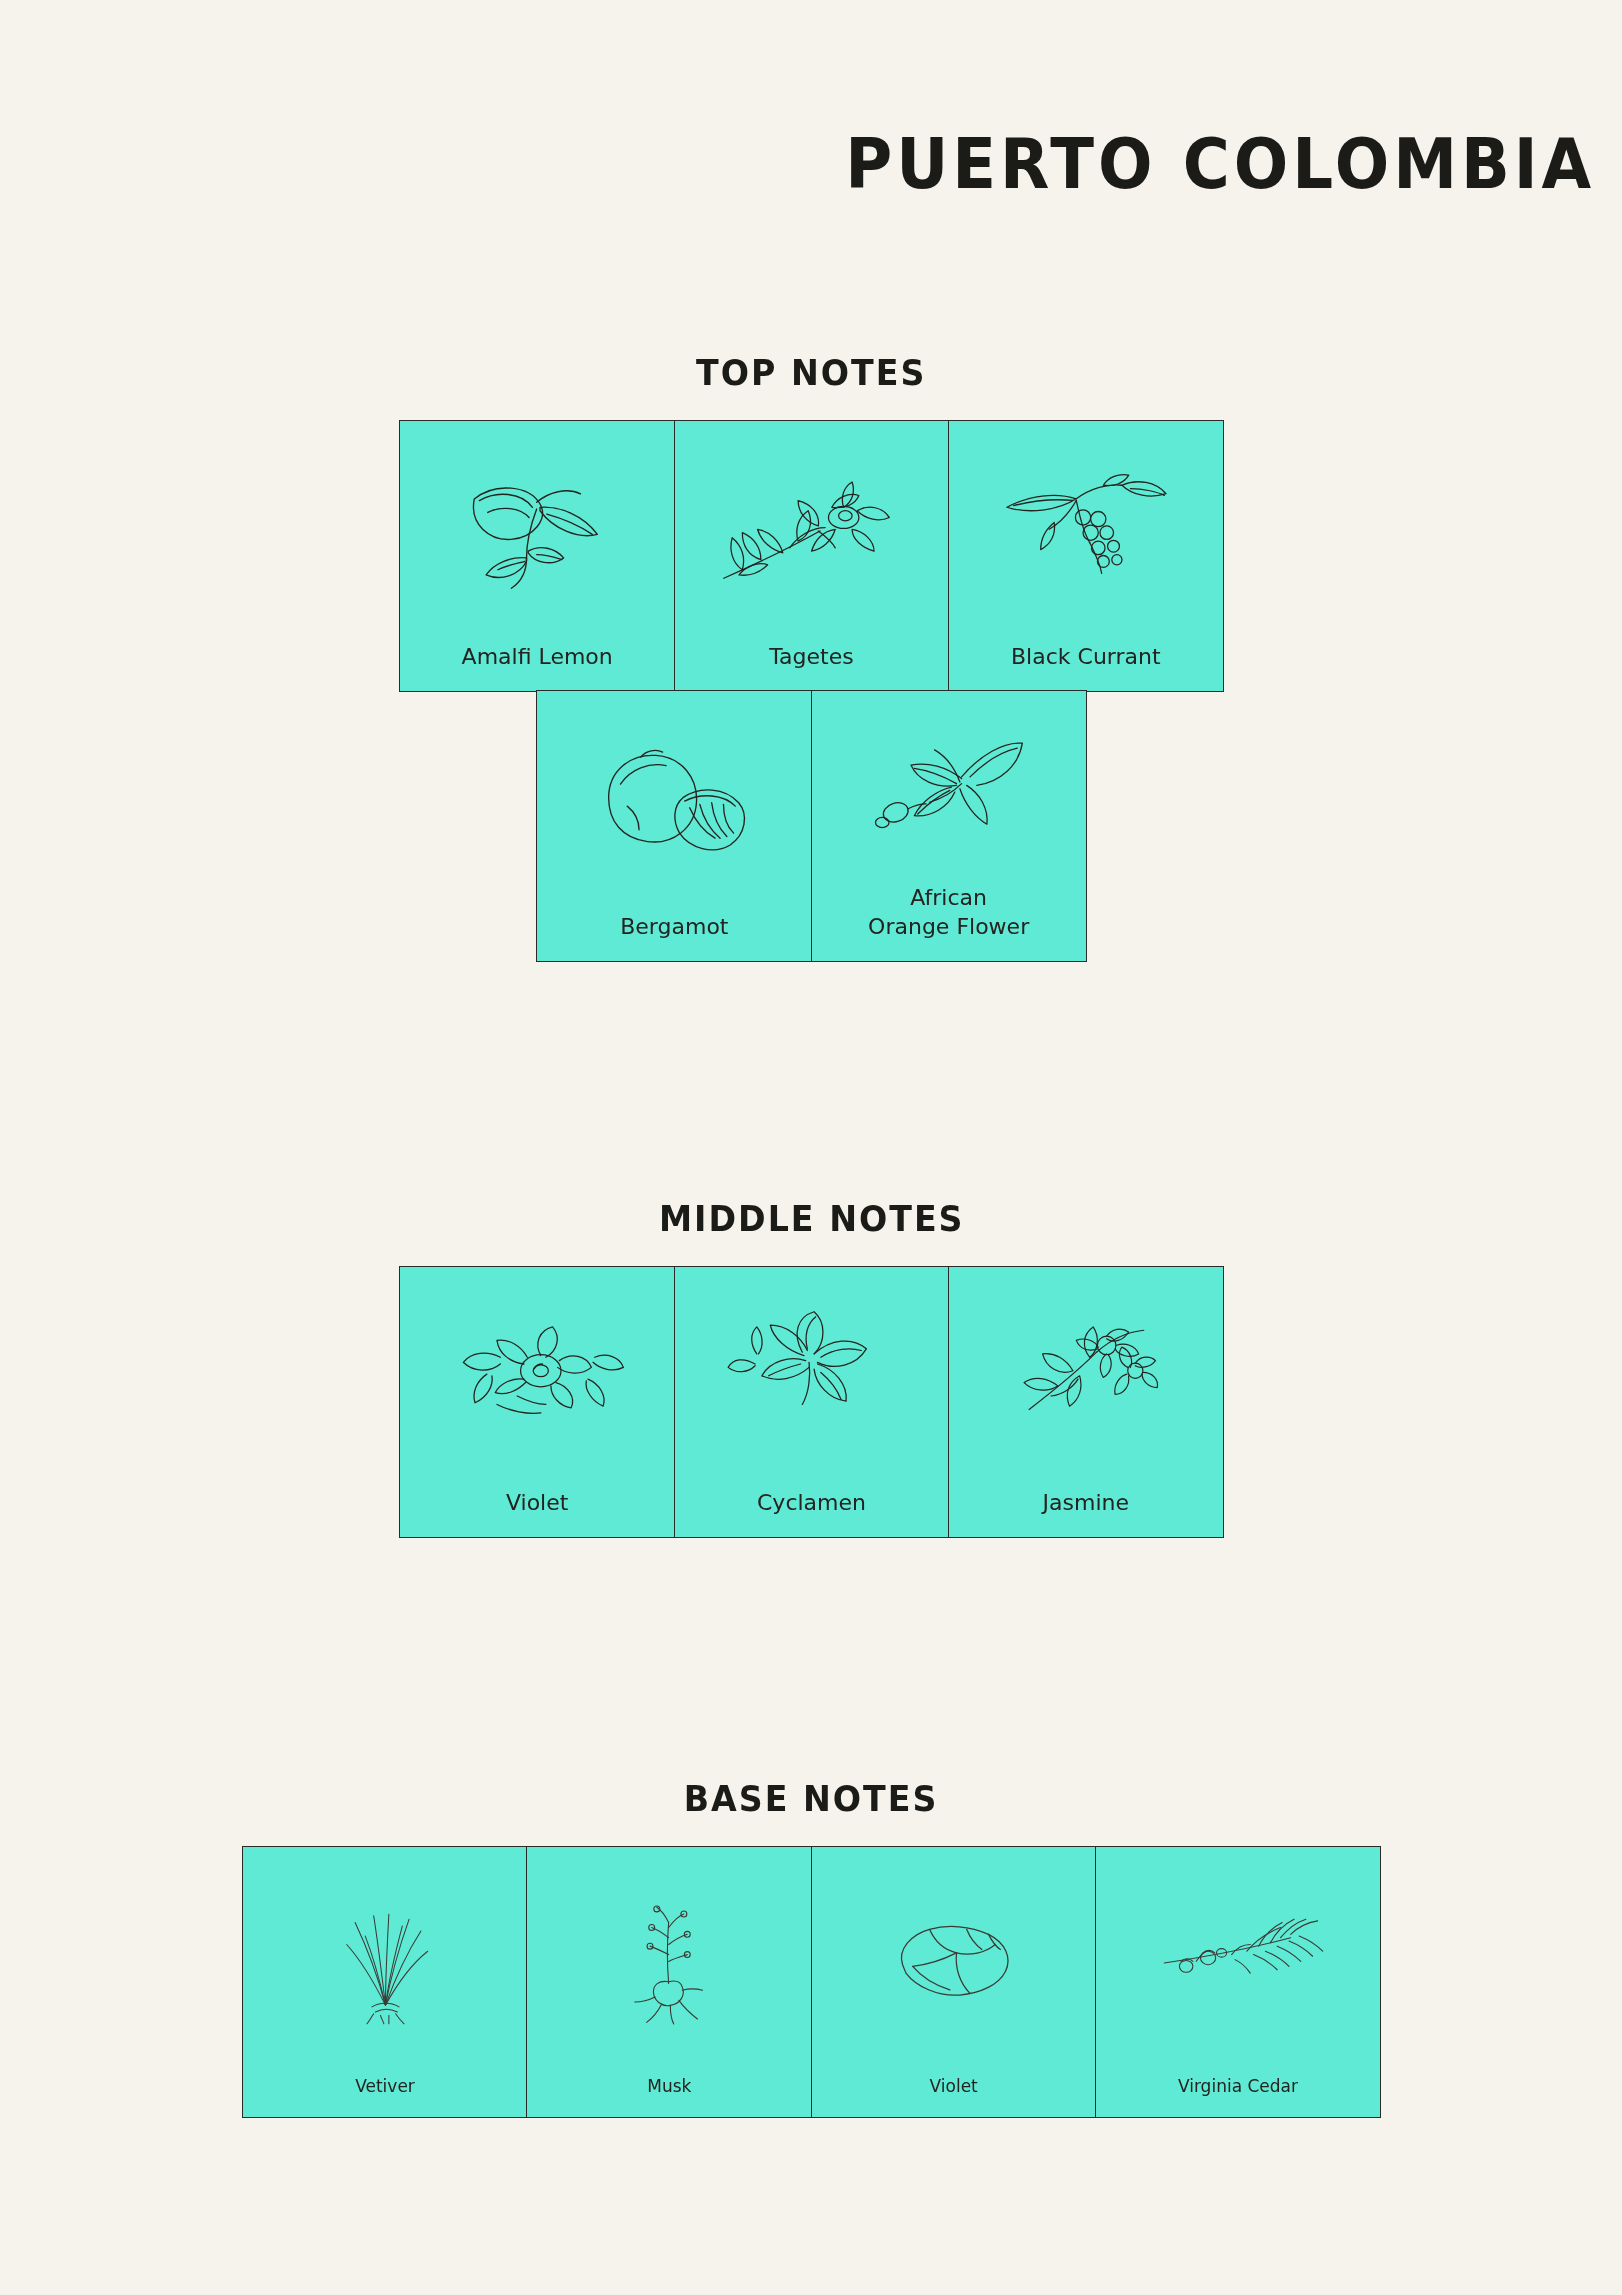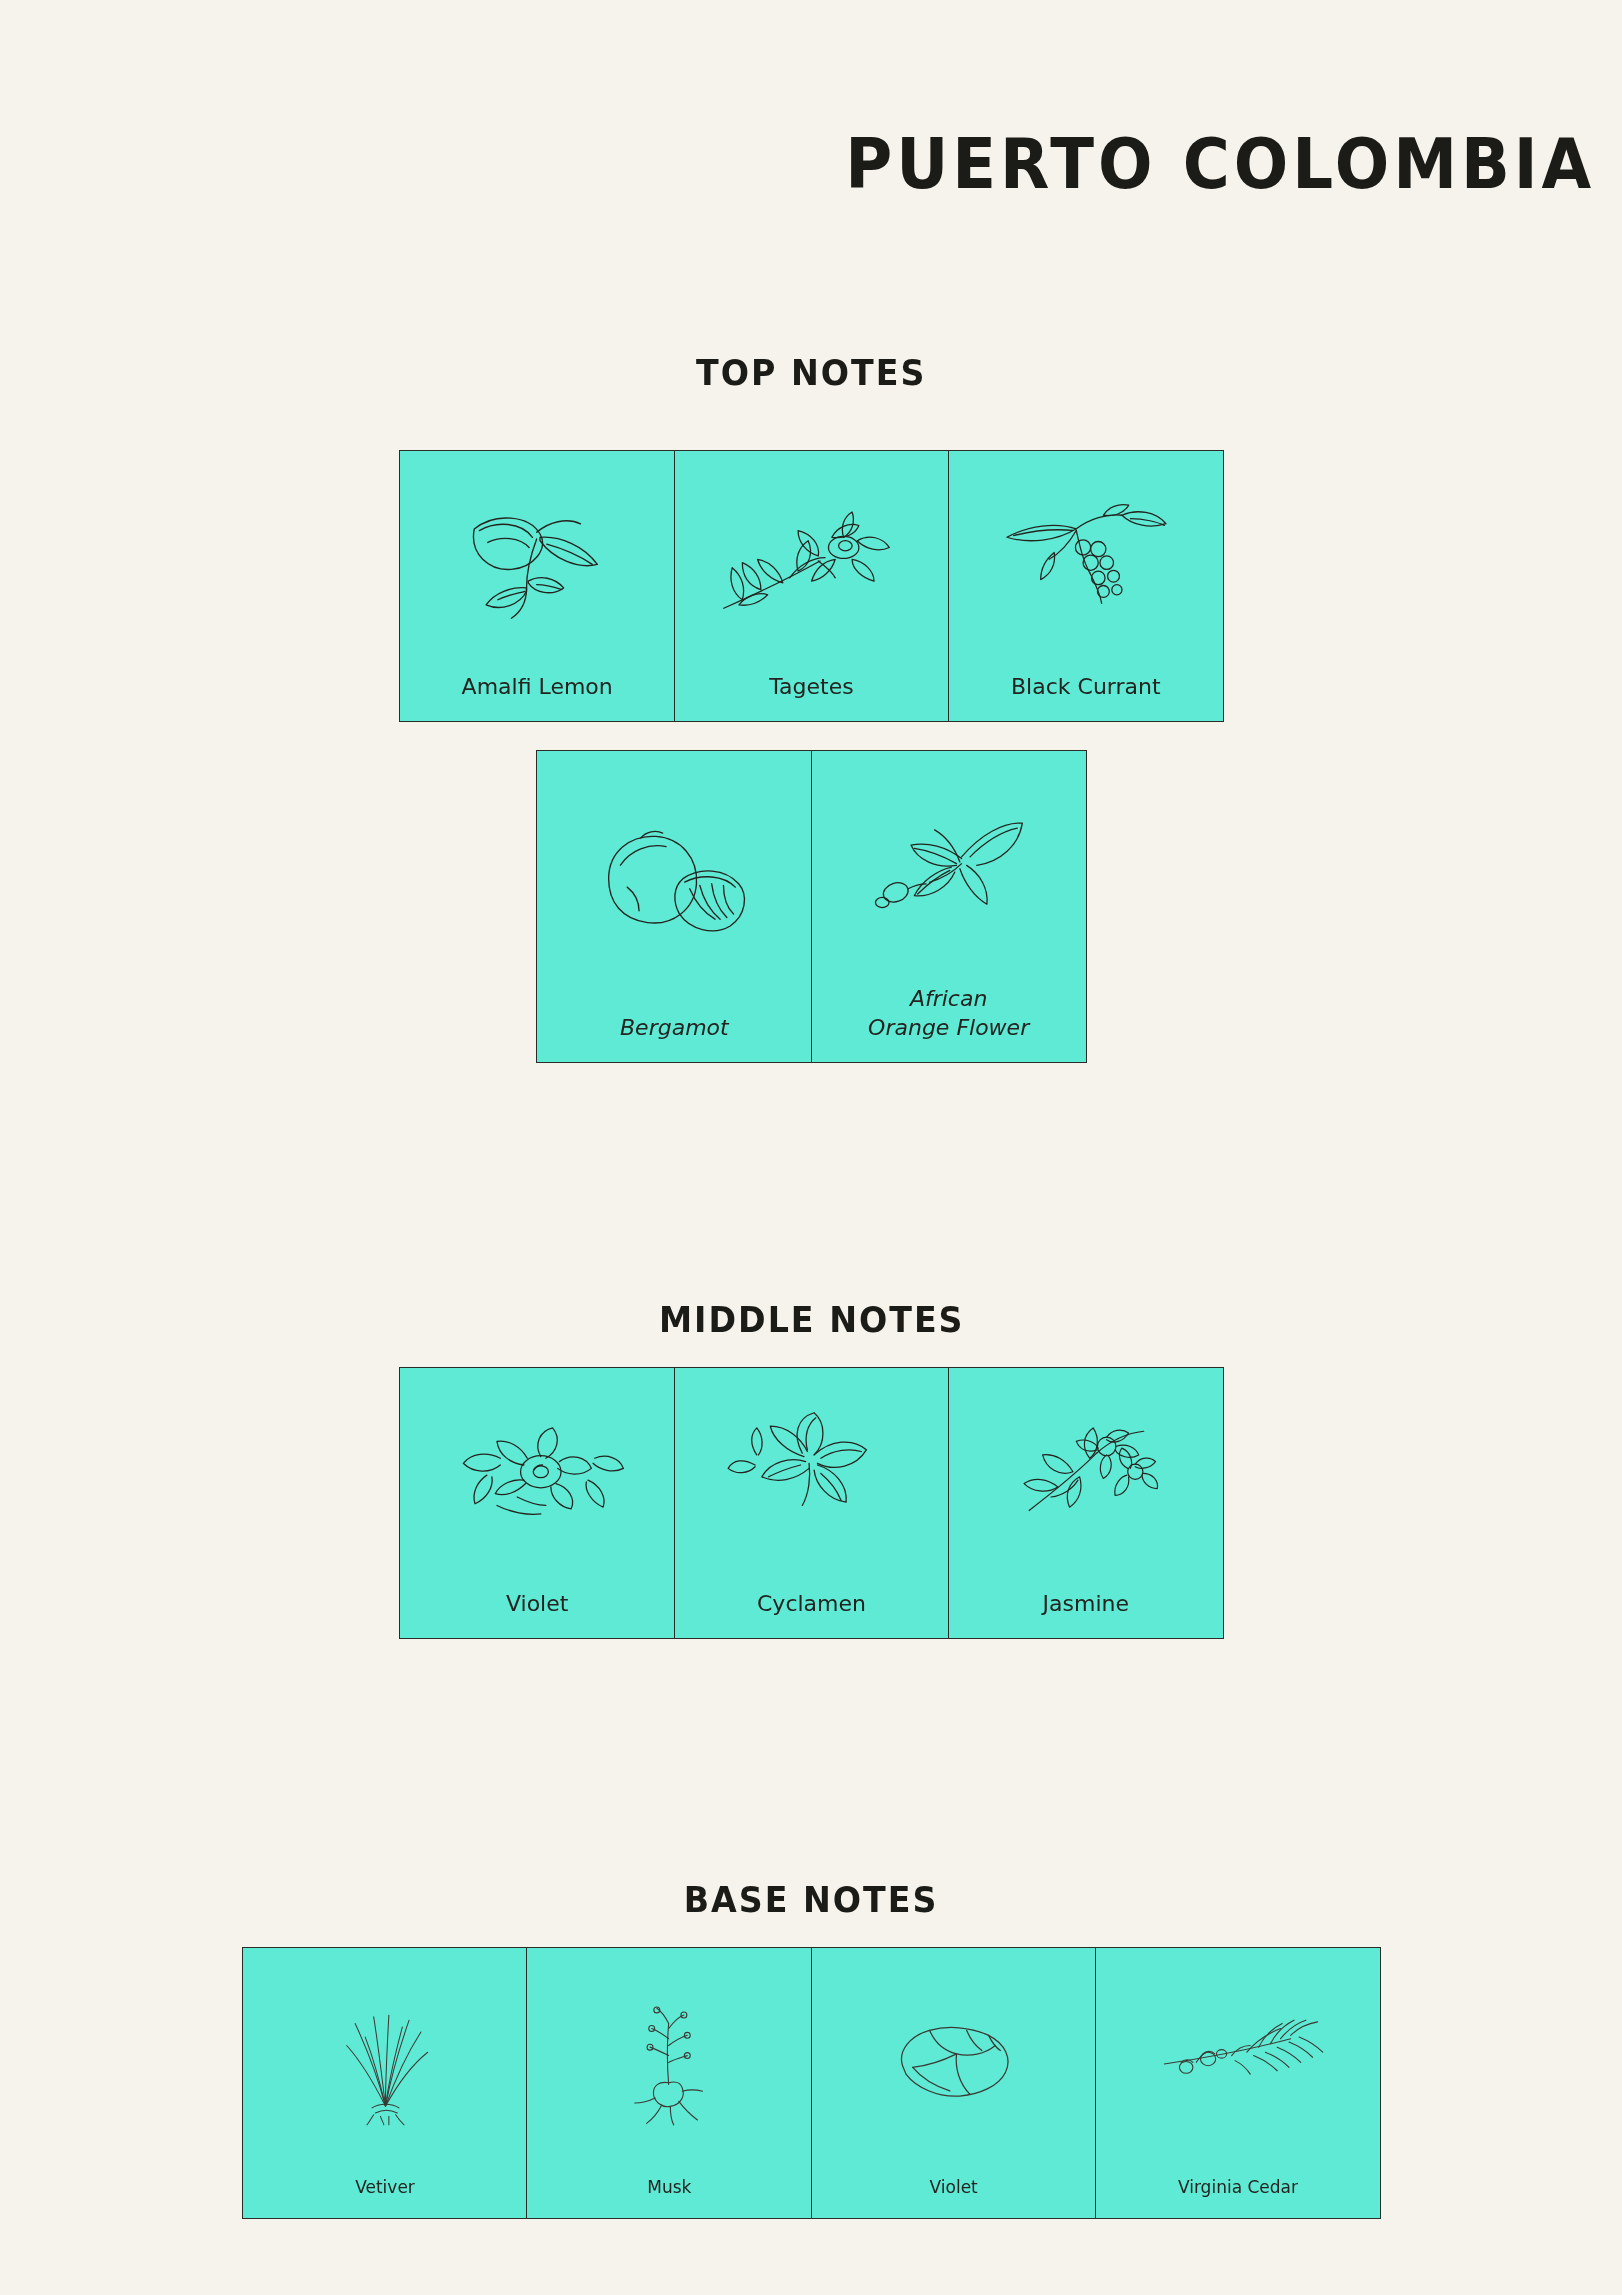--- a/index.html
+++ b/index.html
@@ -37,21 +37,21 @@
     line-height: 1.1;
     transform: scaleX(0.93);
   }
 
   .section {
     width: 100%;
     display: flex;
     flex-direction: column;
     align-items: center;
   }
-  .section-top     { margin-top: 150px; gap: 30px; }
+  .section-top     { margin-top: 150px; }
   .section-middle  { margin-top: 237px; }
   .section-base    { margin-top: 241px; padding-left: 8px; }
 
   .section-heading {
     font-family: "DejaVu Sans", sans-serif;
     font-weight: bold;
     font-size: 35px;
     letter-spacing: 2.1px;
     color: #1b1b18;
     margin: 0 0 27px 0;
@@ -97,21 +97,21 @@
     line-height: 1.32;
     color: #232320;
     text-align: center;
     padding: 0 6.8px 20px 6.8px;
     box-sizing: border-box;
     white-space: pre-line;
   }
 
   
   .top-cell     { width: 276px; height: 272px; }
-  .top-cell-2   { width: 276px; height: 313px; font-style: italic; }
+  .top-cell-2   { width: 276px; height: 272px; }
   .middle-cell  { width: 276px; height: 272px; gap: 33px; }
   .base-cell    { width: 286px; height: 272px; }
 
   .base-cell .cell-label { font-size: 17px; }
 </style>
 </head>
 <body>
 
 <div class="page">
 

